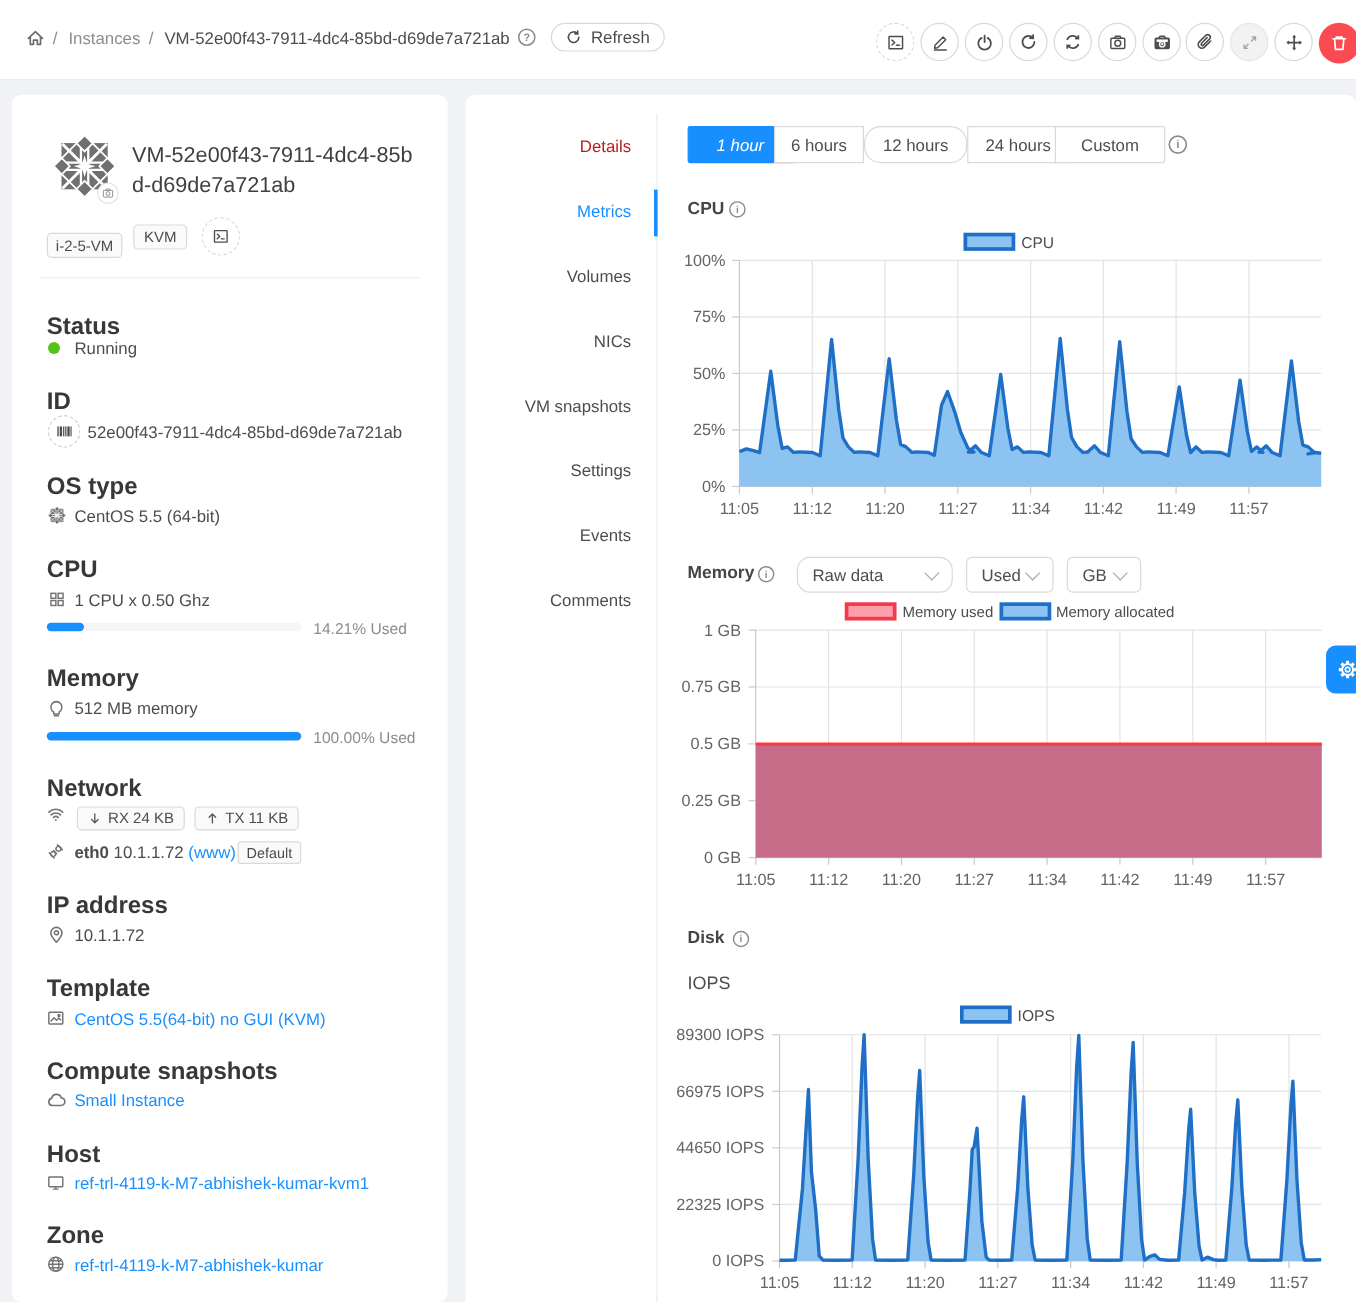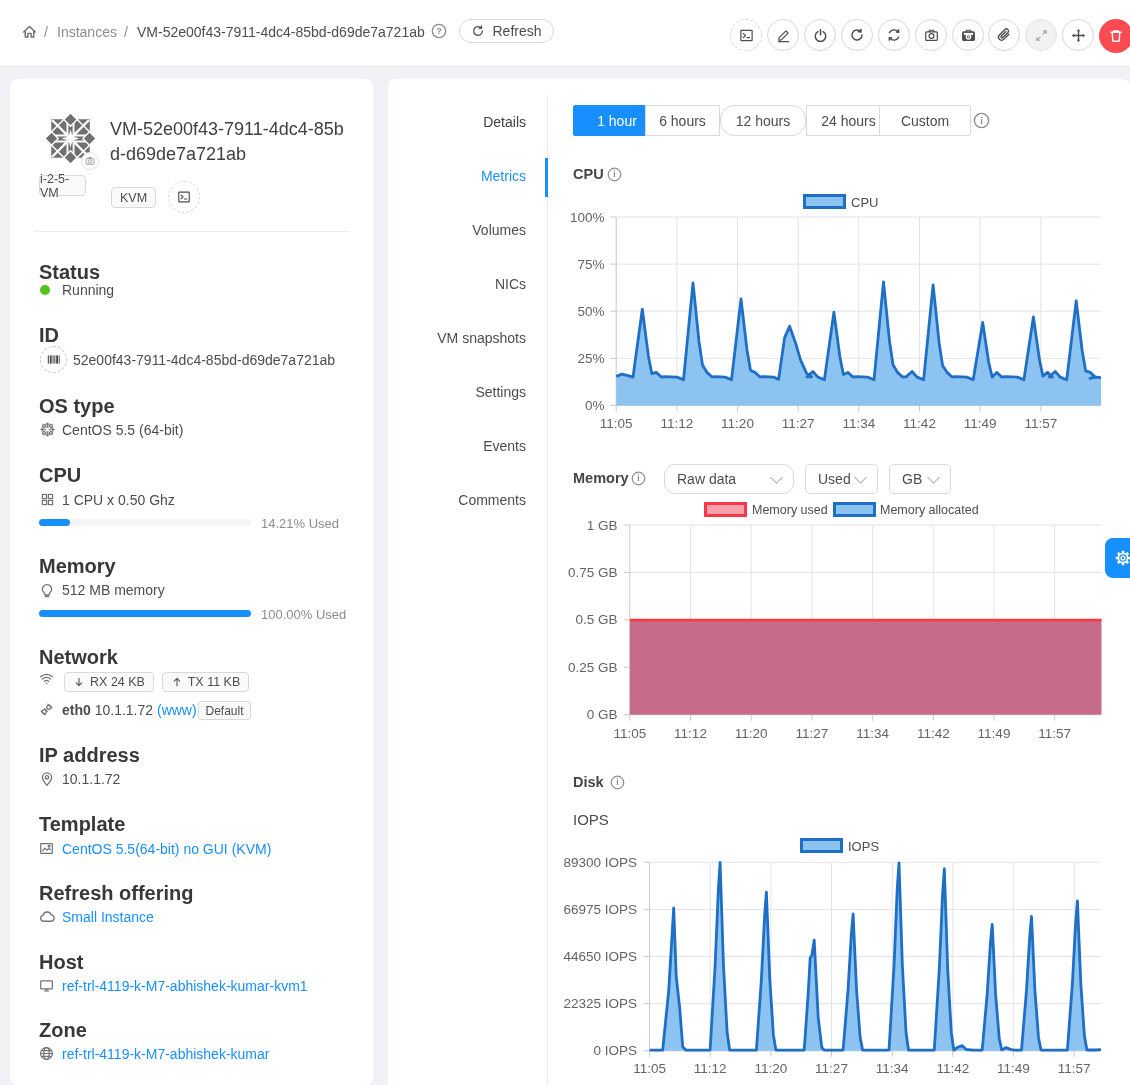--- a/index.html
+++ b/index.html
@@ -125,21 +125,21 @@
     <path d="M20.1 20.1 L26.5 26.5 L32.9 32.9 M32.9 20.1 L20.1 32.9" stroke="#fff" stroke-width="2.2"></path>
   </svg>
 <div class="abs" style="left:81px;top:152px;width:18px;height:18px;border-radius:50%;background:#fff;border:1px solid #e3e3e3;display:flex;align-items:center;justify-content:center;">
     <svg class="" style="" width="10" height="10" viewBox="0 0 16 16" fill="none" stroke="#8c8c8c" stroke-width="1.3">
       <rect x="1.8" y="4.2" width="12.4" height="9" rx="1"></rect>
       <path d="M5 4.2 L6 2.4 H10 L11 4.2"></path>
       <circle cx="8" cy="8.5" r="2.6"></circle>
     </svg>
   </div>
 <div class="abs" style="left:110px;top:117px;font-size:18px;color:#404040;line-height:25px;">VM-52e00f43-7911-4dc4-85b<br>d-d69de7a721ab</div>
-<div class="tag" style="left:39px;top:175px;width:47px;height:21px;">i-2-5-VM</div>
+<div class="tag" style="left:39px;top:194px;width:63px;height:21px;">i-2-5-VM</div>
 <div class="tag" style="left:111px;top:187px;width:45px;height:21px;">KVM</div>
 <div class="abs" style="left:168px;top:181px;width:32px;height:32px;border-radius:50%;border:1px dashed #d9d9d9;display:flex;align-items:center;justify-content:center;">
     <svg class="" style="" width="14" height="14" viewBox="0 0 16 16" fill="none" stroke="#4d4d4d" stroke-width="1.3">
       <rect x="2" y="2.5" width="12" height="11" rx="0.5"></rect>
       <path d="M4.6 5.8 L7 8 L4.6 10.2 M8.5 10.3 H11.3" stroke-linecap="round" stroke-linejoin="round"></path>
     </svg>
   </div>
 <div class="abs" style="left:34px;top:231px;width:315px;border-top:1px solid #ededed;"></div>
 <div class="label" style="left:39px;top:261px;">Status</div>
 <div class="abs" style="left:40px;top:285px;width:10px;height:10px;border-radius:50%;background:#52c41a;"></div>
@@ -226,50 +226,50 @@
     <circle cx="8" cy="6.3" r="1.7"></circle>
   </svg>
 <div class="val" style="left:62px;top:771px;">10.1.1.72</div>
 <div class="label" style="left:39px;top:813px;">Template</div>
 <svg class="abs" style="left:39px;top:841px" width="15" height="15" viewBox="0 0 16 16" fill="none" stroke="#737373" stroke-width="1.3">
     <rect x="1.8" y="2.8" width="12.4" height="10.4" rx="0.8"></rect>
     <path d="M3.4 11 L6.4 7.6 L8.6 9.8 L10.6 7.8 L12.6 9.8" stroke-linejoin="round"></path>
     <circle cx="10.8" cy="5.6" r="0.9"></circle>
   </svg>
 <div class="val link" style="left:62px;top:841px;">CentOS 5.5(64-bit) no GUI (KVM)</div>
-<div class="label" style="left:39px;top:882px;">Refresh offering</div>
+<div class="label" style="left:39px;top:882px;">Compute snapshots</div>
 <svg class="abs" style="left:39px;top:909px" width="16" height="16" viewBox="0 0 16 16" fill="none" stroke="#737373" stroke-width="1.3">
     <path d="M4.4 12.2 a3 3 0 0 1 -0.4 -5.9 a4.2 4.2 0 0 1 8.1 -0.4 a2.9 2.9 0 0 1 -0.4 6.3 Z" stroke-width="1.35" stroke-linejoin="round"></path>
   </svg>
 <div class="val link" style="left:62px;top:909px;">Small Instance</div>
 <div class="label" style="left:39px;top:951px;">Host</div>
 <svg class="abs" style="left:39px;top:978px" width="15" height="15" viewBox="0 0 16 16" fill="none" stroke="#737373" stroke-width="1.3">
     <rect x="1.8" y="3" width="12.4" height="8.6" rx="0.6"></rect>
     <path d="M6 13.8 H10 M8 11.6 V13.8" stroke-linecap="round"></path>
   </svg>
 <div class="val link" style="left:62px;top:978px;">ref-trl-4119-k-M7-abhishek-kumar-kvm1</div>
 <div class="label" style="left:39px;top:1019px;">Zone</div>
 <svg class="abs" style="left:39px;top:1046px" width="15" height="15" viewBox="0 0 16 16" fill="none" stroke="#737373" stroke-width="1.3">
     <circle cx="8" cy="8" r="6.3"></circle>
     <ellipse cx="8" cy="8" rx="2.9" ry="6.3"></ellipse>
     <path d="M1.7 8 H14.3 M2.6 4.9 H13.4 M2.6 11.1 H13.4"></path>
   </svg>
 <div class="val link" style="left:62px;top:1046px;">ref-trl-4119-k-M7-abhishek-kumar</div>
 <div class="card" style="left:388px;top:79px;width:742px;height:1006px;border-radius:8px 8px 0 0;"></div>
-<div class="navitem" style="top:114px;color:#404040;">Details</div>
+<div class="navitem" style="top:114px;color:#b91c1c;">Details</div>
 <div class="navitem" style="top:168px;color:#188fff;">Metrics</div>
 <div class="navitem" style="top:222px;color:#4d4d4d;">Volumes</div>
 <div class="navitem" style="top:276px;color:#4d4d4d;">NICs</div>
 <div class="navitem" style="top:330px;color:#4d4d4d;">VM snapshots</div>
 <div class="navitem" style="top:384px;color:#4d4d4d;">Settings</div>
 <div class="navitem" style="top:438px;color:#4d4d4d;">Events</div>
 <div class="navitem" style="top:492px;color:#4d4d4d;">Comments</div>
 <div class="abs" style="left:547px;top:95px;width:1px;height:990px;background:#ececec;"></div>
 <div class="abs" style="left:545px;top:158px;width:3px;height:39px;background:#188fff;"></div>
-<div class="rbtn" style="left:573px;width:88px;background:#188fff;color:#fff;border-color:#188fff;border-radius:2px 0 0 2px;">1 hour</div>
+<div class="rbtn" style="left:573px;width:88px;background:#188fff;color:#fff;border-color:#188fff;border-radius:2px 0 0 2px;font-style:italic;">1 hour</div>
 <div class="rbtn" style="left:645px;width:75px;">6 hours</div>
 <div class="rbtn" style="left:720px;width:86px;border-radius:14px;">12 hours</div>
 <div class="rbtn" style="left:806px;width:85px;">24 hours</div>
 <div class="rbtn" style="left:879px;width:92px;border-radius:0 2px 2px 0;">Custom</div>
 <svg class="abs" style="left:973px;top:112px" width="17" height="17" viewBox="0 0 16 16" fill="none" stroke="#8c8c8c" stroke-width="1.3">
     <circle cx="8" cy="8" r="6.7"></circle>
     <text x="8" y="11" text-anchor="middle" font-size="9" stroke="none" fill="#8c8c8c" font-weight="bold">i</text>
   </svg>
 <div class="ctitle" style="left:573px;top:166px;">CPU</div>
 <svg class="abs" style="left:606.5px;top:166.5px" width="15" height="15" viewBox="0 0 16 16" fill="none" stroke="#8c8c8c" stroke-width="1.3">

